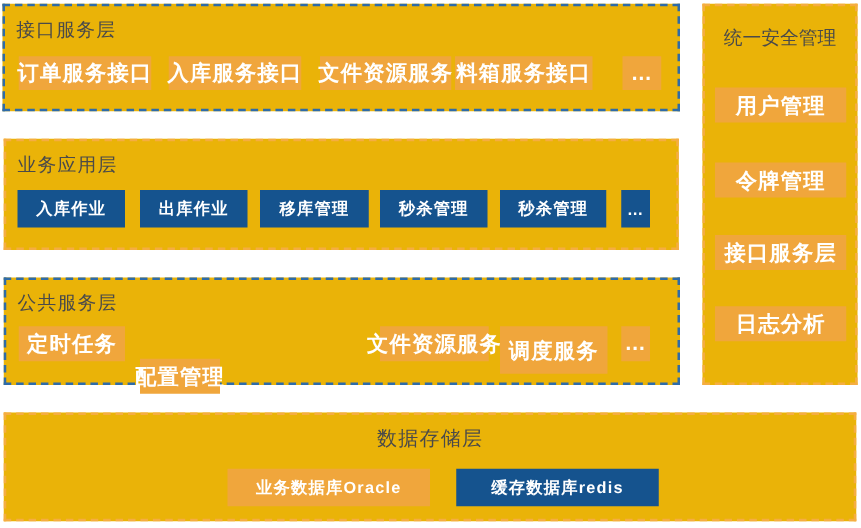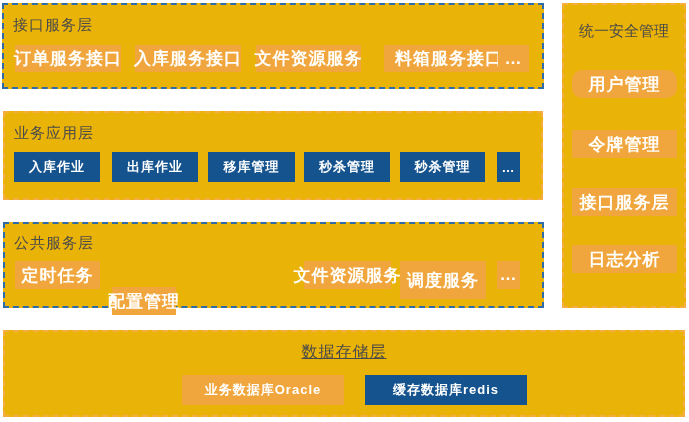--- a/index.html
+++ b/index.html
@@ -26,33 +26,33 @@
   }
   .panel-title.centered { left: 0; width: 100%; text-align: center; }
   .node {
     position: absolute; display: flex; align-items: center; justify-content: center;
     color: var(--btn-text); font-size: 17px; font-weight: 600;
     white-space: nowrap; letter-spacing: 1px;
   }
   .node.orange { background: var(--orange); }
   .node.blue   { background: var(--blue); }
   .node.big { font-size: 13px; }
-  .storage-title { font-size: 16px; text-decoration: underline; }
+  .storage-title { font-size: 16px; }
 </style>
 </head>
 <body>
 
 <div class="stage">
 
   <div class="panel b-blue" style="left:2px; top:3px; width:542px; height:86px;">
     <div class="panel-title" style="left:9px; top:12px;">接口服务层</div>
     <div class="node orange" style="left:11px;  top:40px; width:106px; height:27px;">订单服务接口</div>
     <div class="node orange" style="left:131px; top:40px; width:106px; height:27px;">入库服务接口</div>
     <div class="node orange" style="left:252px; top:40px; width:105px; height:27px;">文件资源服务</div>
-    <div class="node orange" style="left:380px; top:40px; width:130px; height:27px;">料箱服务接口</div>
+    <div class="node orange" style="left:360px; top:40px; width:110px; height:27px;">料箱服务接口</div>
     <div class="node orange" style="left:494px; top:40px; width:31px; height:27px;">…</div>
   </div>
 
   <div class="panel b-orange" style="left:3px; top:111px; width:540px; height:89px;">
     <div class="panel-title" style="left:9px; top:12px;">业务应用层</div>
     <div class="node blue big" style="left:9px;   top:39px; width:86px; height:30px;">入库作业</div>
     <div class="node blue big" style="left:107px; top:39px; width:86px; height:30px;">出库作业</div>
     <div class="node blue big" style="left:203px; top:39px; width:87px; height:30px;">移库管理</div>
     <div class="node blue big" style="left:299px; top:39px; width:86px; height:30px;">秒杀管理</div>
     <div class="node blue big" style="left:395px; top:39px; width:85px; height:30px;">秒杀管理</div>
@@ -63,21 +63,21 @@
     <div class="panel-title" style="left:9px; top:11px;">公共服务层</div>
     <div class="node orange" style="left:10px;  top:37px; width:85px; height:28px;">定时任务</div>
     <div class="node orange" style="left:107px; top:37px; width:64px; height:28px;margin-top:26px;">配置管理</div>
     <div class="node orange" style="left:299px; top:37px; width:87px; height:28px;">文件资源服务</div>
     <div class="node orange" style="left:395px; top:37px; width:86px; height:38px;">调度服务</div>
     <div class="node orange" style="left:492px; top:37px; width:23px; height:28px;">…</div>
   </div>
 
   <div class="panel b-orange" style="left:562px; top:3px; width:124px; height:305px;">
     <div class="panel-title centered" style="top:18px; letter-spacing:0;">统一安全管理</div>
-    <div class="node orange" style="left:8px; top:65px;  width:105px; height:28px;border-radius:10px;">用户管理</div>
+    <div class="node orange" style="left:8px; top:65px;  width:105px; height:28px;">用户管理</div>
     <div class="node orange" style="left:8px; top:125px; width:105px; height:28px;">令牌管理</div>
     <div class="node orange" style="left:8px; top:183px; width:105px; height:28px;">接口服务层</div>
     <div class="node orange" style="left:8px; top:240px; width:105px; height:28px;">日志分析</div>
   </div>
 
   <div class="panel b-orange" style="left:3px; top:330px; width:682px; height:87px;">
     <div class="panel-title centered storage-title" style="top:11px;">数据存储层</div>
     <div class="node orange big" style="left:177px; top:43px; width:162px; height:30px;">业务数据库Oracle</div>
     <div class="node blue big" style="left:360px; top:43px; width:162px; height:30px;">缓存数据库redis</div>
   </div>

